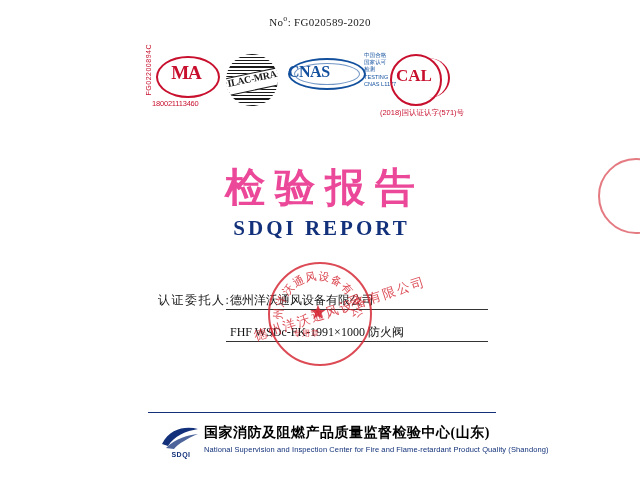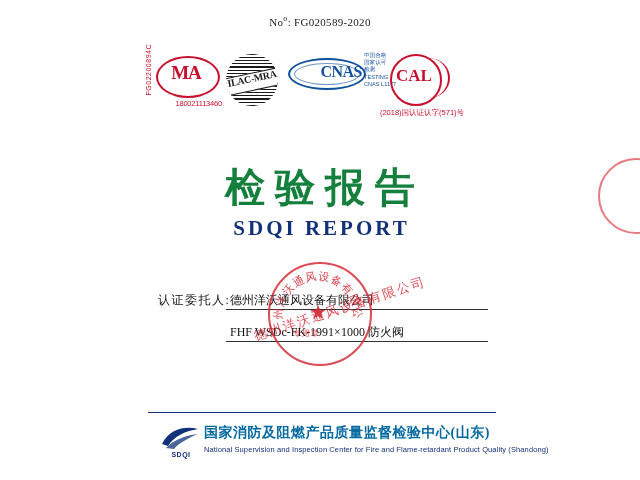--- a/index.html
+++ b/index.html
@@ -86,21 +86,21 @@
     font-weight: bold;
     color: #c8102e;
     font-family: "Liberation Serif", serif;
     letter-spacing: -1px;
   }
   .ma-sub {
     position: absolute;
     left: -4px;
     top: 47px;
     width: 70px;
-    text-align: right;
+    text-align: left;
     font-size: 7.5px;
     color: #c8102e;
     letter-spacing: -0.2px;
   }
 
   
   .ilac-logo {
     left: 222px;
     width: 62px;
     height: 56px;
@@ -168,21 +168,21 @@
     height: 20px;
     border: 1px solid #12509e;
     border-radius: 50%;
     opacity: 0.6;
   }
   .cnas-text {
     position: absolute;
     left: 0;
     top: 11px;
     width: 74px;
-    text-align: right;
+    text-align: left;
     font-size: 16px;
     font-weight: bold;
     color: #12509e;
     font-family: "Liberation Serif", serif;
     letter-spacing: -0.5px;
   }
   .cnas-side {
     position: absolute;
     left: 76px;
     top: 0px;
@@ -241,21 +241,21 @@
   
   .title-cn {
     position: absolute;
     top: 160px;
     left: 0;
     width: 640px;
     text-align: center;
     font-size: 40px;
     font-weight: bold;
     letter-spacing: 10px;
-    color: #15803d;
+    color: #ec4899;
     font-family: "Liberation Serif", serif;
     text-indent: 10px;
   }
   .title-en {
     position: absolute;
     top: 216px;
     left: 0;
     width: 640px;
     text-align: center;
     font-size: 21px;
@@ -419,21 +419,21 @@
     color: #12317a;
     letter-spacing: 0.5px;
     font-weight: bold;
   }
   .footer-cn {
     position: absolute;
     left: 56px;
     top: 4px;
     font-size: 14px;
     font-weight: bold;
-    color: #0369a1;
+    color: #000000;
     letter-spacing: 0.5px;
     font-family: "Liberation Serif", serif;
     white-space: nowrap;
   }
   .footer-en {
     position: absolute;
     left: 56px;
     top: 25px;
     font-size: 7.5px;
     color: #12317a;

